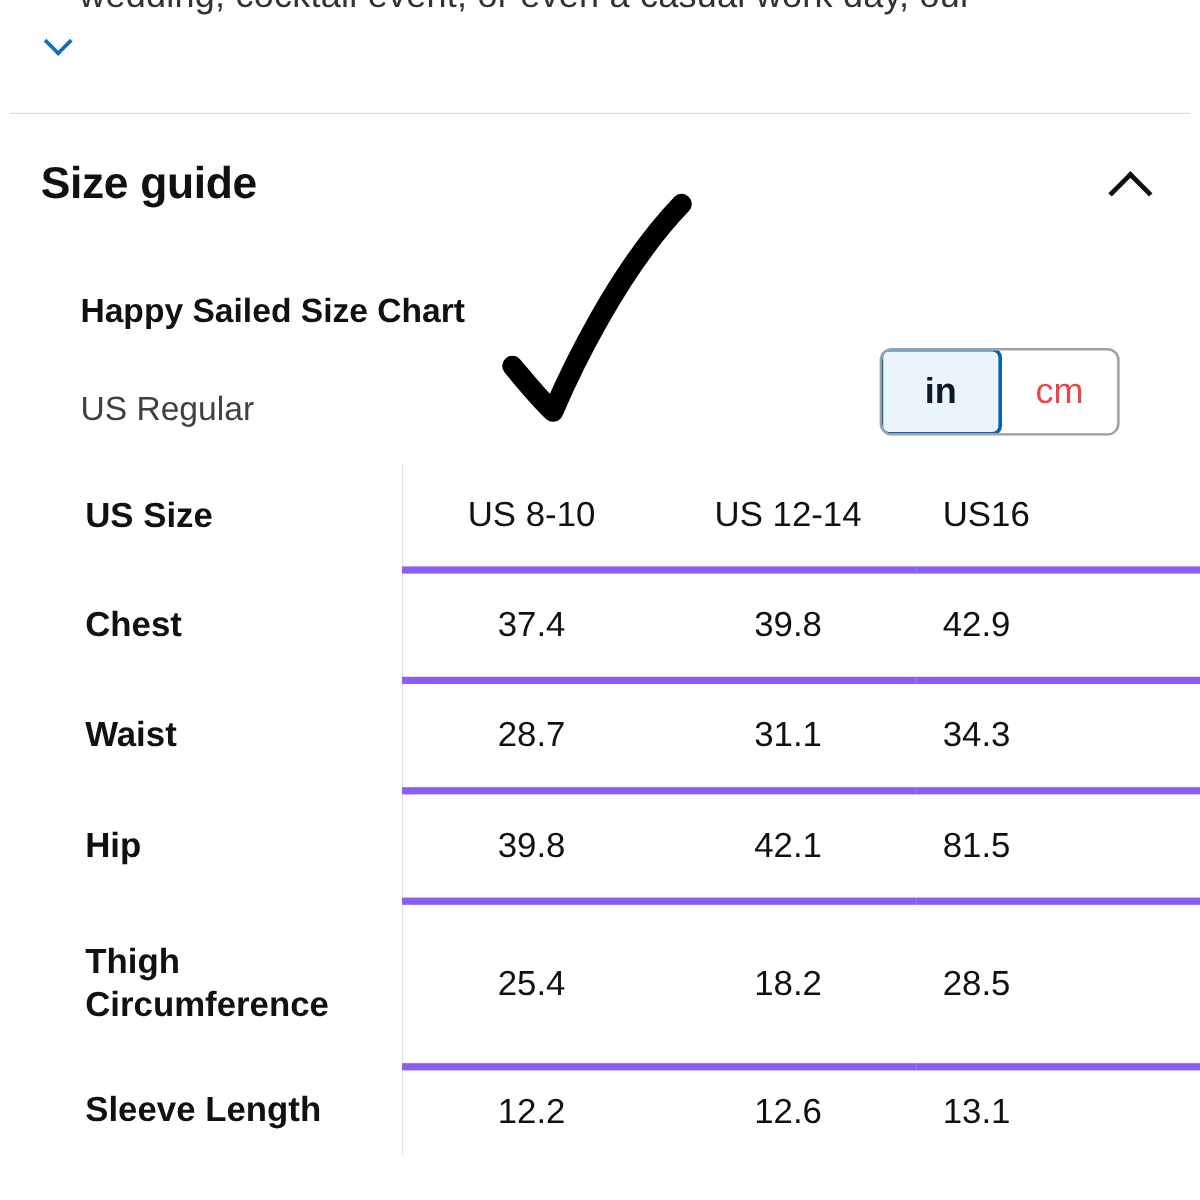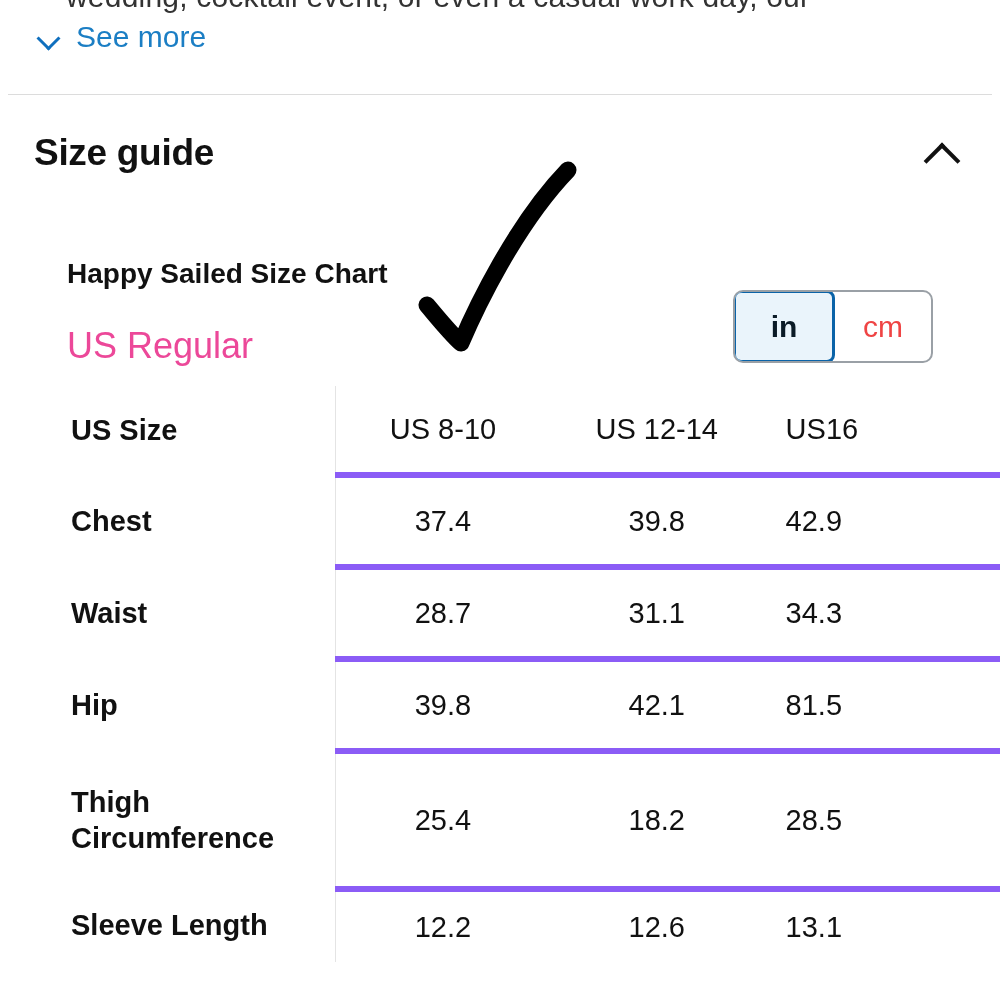--- a/index.html
+++ b/index.html
@@ -102,32 +102,32 @@
     top: 16px;
     width: 22px;
     height: 22px;
     border-left: 4px solid #111111;
     border-top: 4px solid #111111;
     transform: rotate(45deg);
   }
 
   .chart-name {
     position: absolute;
-    top: 258px;
+    top: 243px;
     left: 67px;
     font-size: 28px;
     font-weight: bold;
     color: #111111;
   }
   .chart-sub {
     position: absolute;
     top: 325px;
     left: 67px;
-    font-size: 36px;
-    color: #ec4899;
+    font-size: 28px;
+    color: #404040;
   }
 
   
   .unit-toggle {
     position: absolute;
     top: 290px;
     left: 733px;
     width: 200px;
     height: 73px;
     border: 2px solid #9aa0a6;
@@ -214,21 +214,20 @@
 </style>
 </head>
 <body>
 
 <div class="desc-clip">
   <div class="desc-text">wedding, cocktail event, or even a casual work day, our</div>
 </div>
 
 <div class="see-more-row">
   <span class="chev-down"></span>
-  <span class="see-more-label">See more</span>
 </div>
 
 <div class="divider"></div>
 
 <div class="sg-header">
   <span class="sg-title">Size guide</span>
   <span class="chev-up"></span>
 </div>
 
 <div class="chart-name">Happy Sailed Size Chart</div>

